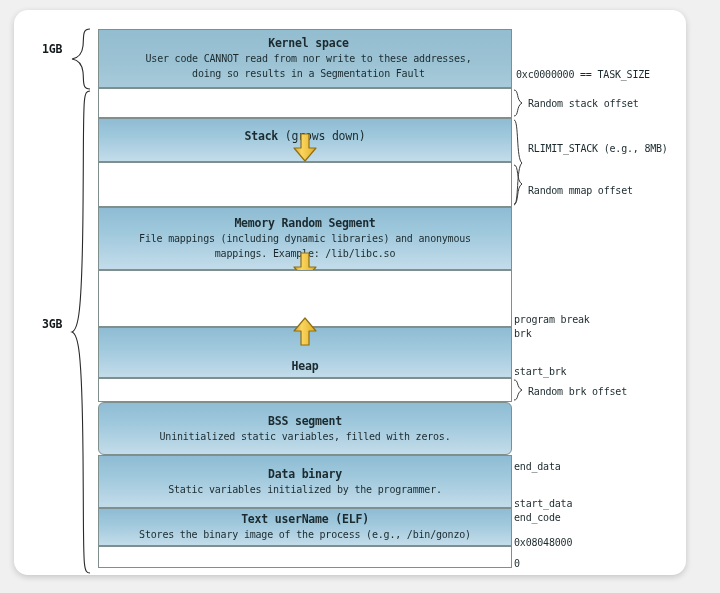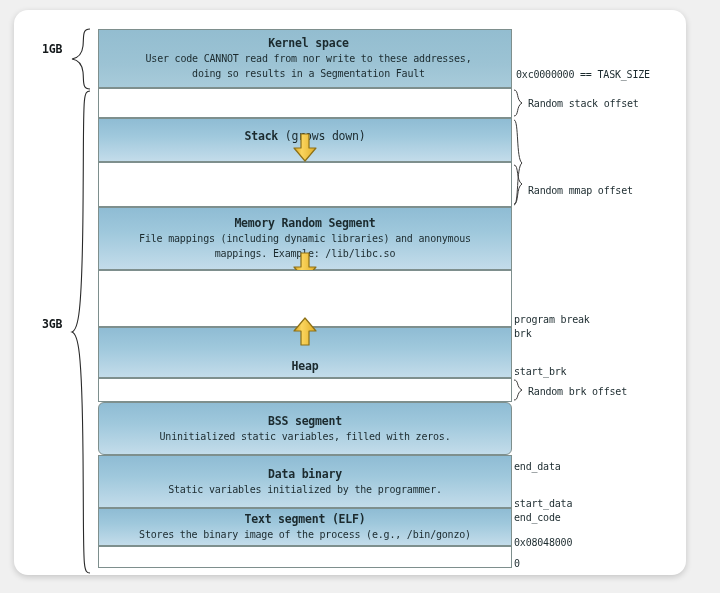--- a/index.html
+++ b/index.html
@@ -184,36 +184,37 @@
     <div class="ttl">BSS segment</div>
     <div class="sub">Uninitialized static variables, filled with zeros.</div>
   </div>
 
   <div class="row filled" style="top:455px; height:53px;">
     <div class="ttl">Data binary</div>
     <div class="sub">Static variables initialized by the programmer.</div>
   </div>
 
   <div class="row filled" style="top:508px; height:38px;">
-    <div class="ttl">Text segment (ELF)</div>
+    <div class="ttl">Text userName (ELF)</div>
     <div class="sub">Stores the binary image of the process (e.g., /bin/gonzo)</div>
   </div>
 
   <div class="row empty" style="top:546px; height:22px;"></div>
 
   <div class="rlabel" style="left:516px; top:68px;">0xc0000000 == TASK_SIZE</div>
 
   <svg class="brace-r" style="left:512px; top:89px;" width="12" height="29" viewBox="0 0 12 29">
     <path d="M2 1 C7 1 4 11 10 14 C4 17 7 27 2 27" fill="none" stroke="#3a3a3a" stroke-width="1"></path>
   </svg>
   <div class="rlabel" style="left:528px; top:97px;">Random stack offset</div>
 
   <svg class="brace-r" style="left:512px; top:119px;" width="12" height="88" viewBox="0 0 12 88">
     <path d="M2 1 C7 1 4 40 10 44 C4 48 7 86 2 86" fill="none" stroke="#3a3a3a" stroke-width="1"></path>
   </svg>
+  <div class="rlabel" style="left:528px; top:142px;">RLIMIT_STACK (e.g., 8MB)</div>
 
   <svg class="brace-r" style="left:512px; top:164px;" width="12" height="42" viewBox="0 0 12 42">
     <path d="M2 1 C7 1 4 17 10 20 C4 23 7 40 2 40" fill="none" stroke="#3a3a3a" stroke-width="1"></path>
   </svg>
   <div class="rlabel" style="left:528px; top:184px;">Random mmap offset</div>
 
   <div class="rlabel" style="left:514px; top:313px;">program break</div>
   <div class="rlabel" style="left:514px; top:327px;">brk</div>
 
   <div class="rlabel" style="left:514px; top:365px;">start_brk</div>

